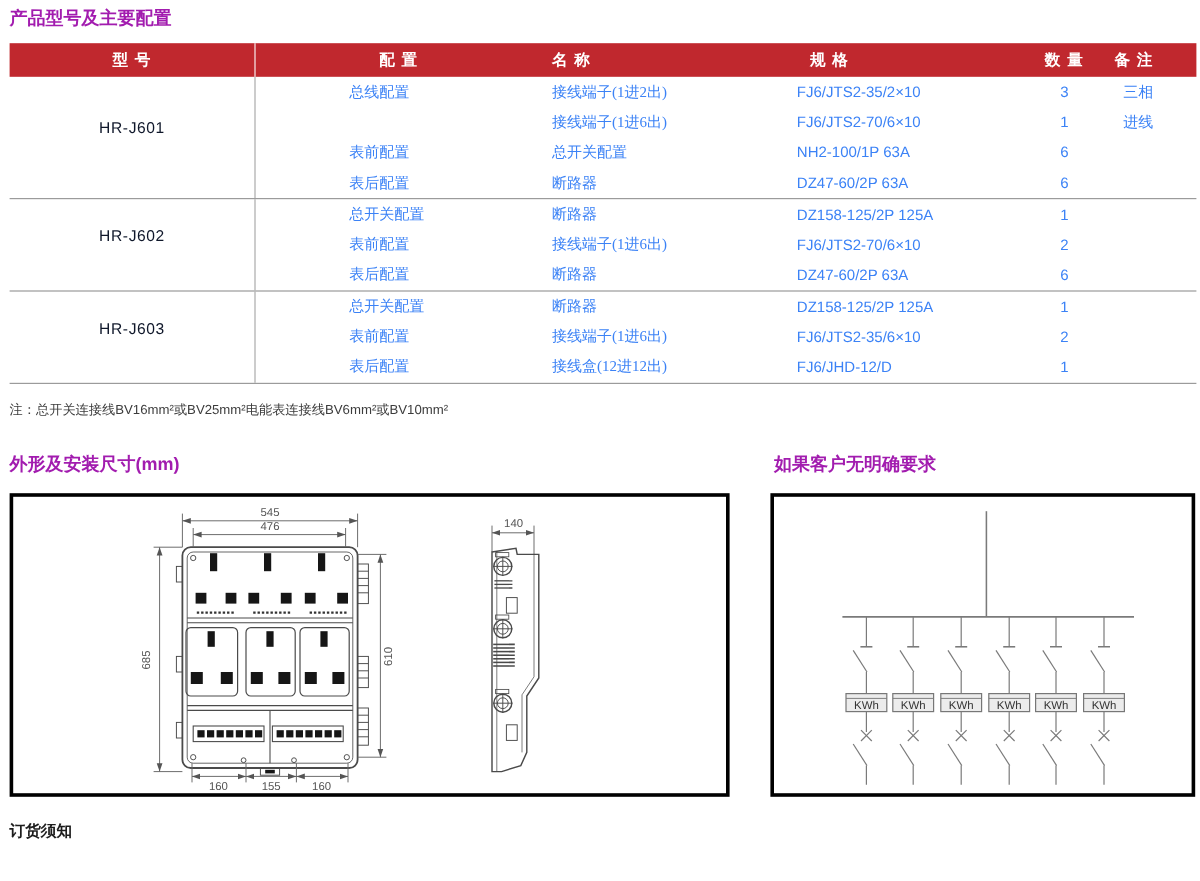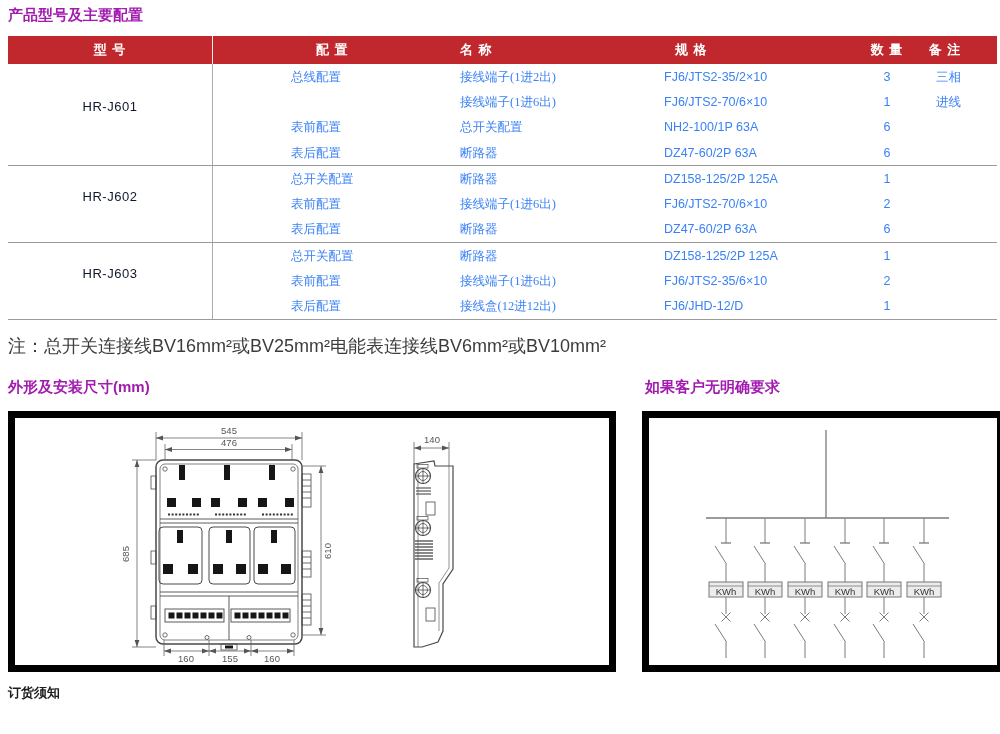--- a/index.html
+++ b/index.html
@@ -26,24 +26,24 @@
   .model{position:absolute;left:0;top:0;bottom:16px;width:204px;display:flex;align-items:center;
          justify-content:center;font-size:13px;color:#0f172a;letter-spacing:.5px;}
   .trow{position:relative;height:25.3px;}
   .trow span{position:absolute;top:50%;transform:translateY(-50%);font-size:12.5px;color:#3b82f6;white-space:nowrap;}
   .c-cfg{left:283px;}
   .c-name{left:452px;font-family:Liberation Serif, serif;}
   .c-spec{left:656px;}
   .c-qty{left:844px;width:70px;text-align:center;}
   .c-rmk{left:883px;width:70px;text-align:right;}
 
-  .note{position:absolute;left:8px;top:334px;font-size:18px;color:#3c3c3c;white-space:nowrap;}
+  .note{position:absolute;left:8px;top:334px;font-size:11px;color:#3c3c3c;white-space:nowrap;}
 
   
-  .panel{position:absolute;border:7px solid #000000;background:#fff;}
+  .panel{position:absolute;border:3px solid #000000;background:#fff;}
   #panel-dims{left:8px;top:411px;width:594px;height:247px;}
   #panel-wiring{left:642px;top:411px;width:348px;height:247px;}
   svg{display:block;}
   .dwg{stroke:#4a4a4a;fill:none;}
   .dim{stroke:#666;stroke-width:.8;fill:none;}
   .dimtxt{fill:#555;font-size:9.5px;font-family:"Liberation Sans","DejaVu Sans",sans-serif;}
   .dark{fill:#161616;stroke:none;}
   .wire{stroke:#7a7a7a;fill:none;}
 
   

